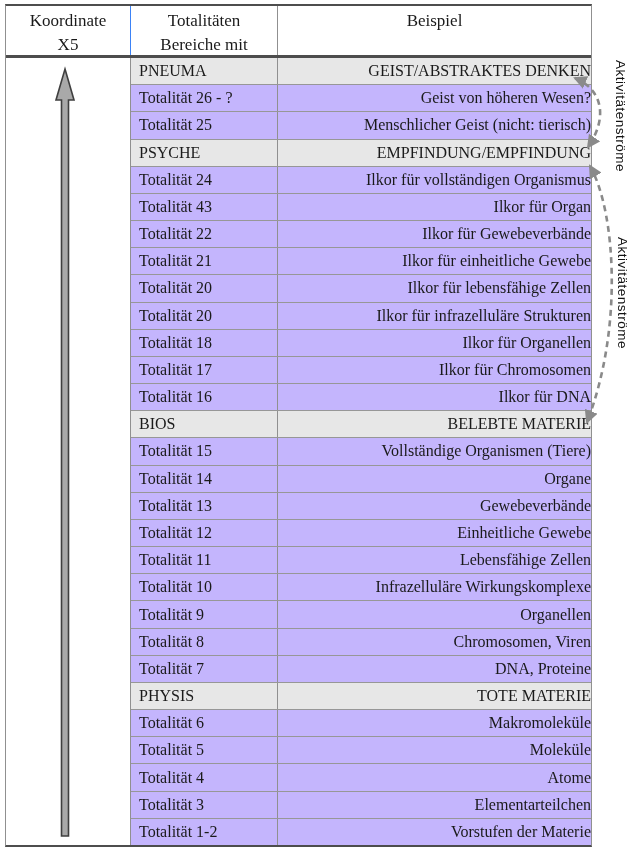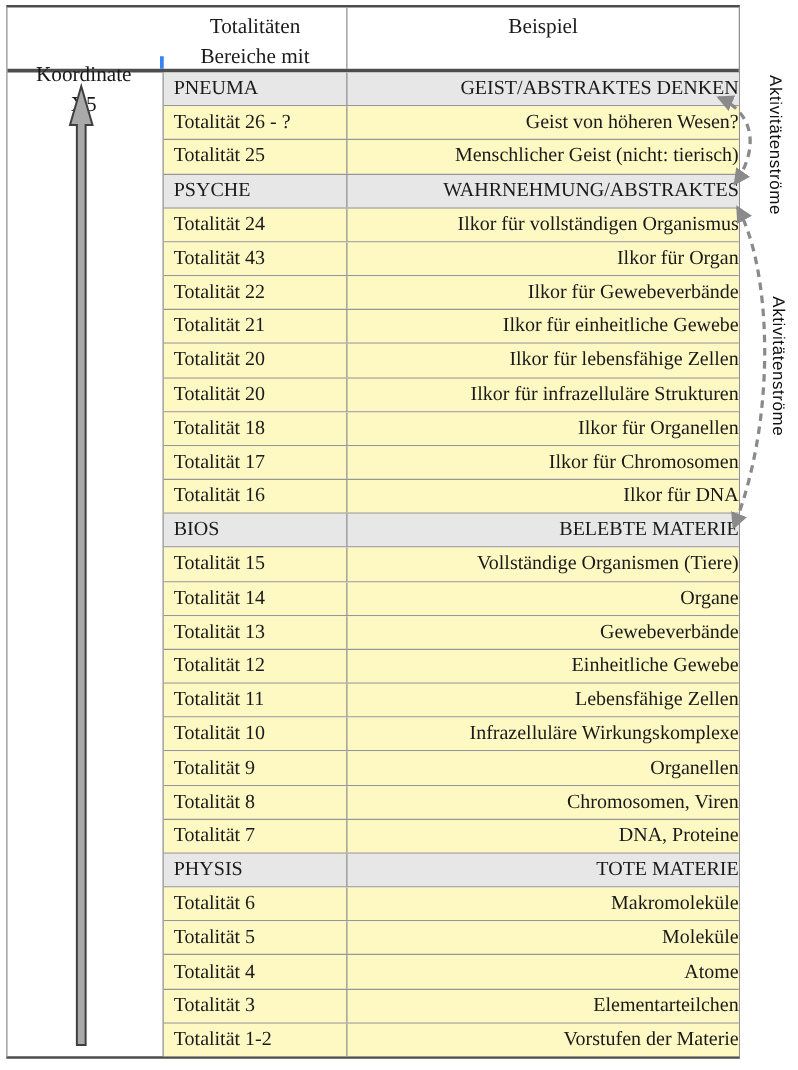--- a/index.html
+++ b/index.html
@@ -20,35 +20,35 @@
   }
 
   .thead {
     height: 52px;
     display: flex;
     border-bottom: 3px solid #4d4d4d;
     font-size: 17px;
     line-height: 24px;
   }
   .th { text-align: center; padding-top: 3px; }
-  .th-col1 { width: 125px; border-right: 3px solid #3b82f6; margin-top: 39px; }
+  .th-col1 { width: 125px; border-right: 1px solid #3b82f6; }
   .th-col2 { width: 147px; border-right: 1px solid #909090; }
   .th-col3 { flex: 1; }
 
   .tbody { flex: 1; display: flex; }
   .coord-col { width: 125px; border-right: 1px solid #909090; position: relative; }
   .rows { flex: 1; display: flex; flex-direction: column; }
 
   .row {
     flex: 1;
     display: flex;
     align-items: center;
     border-bottom: 1px solid #979797;
     font-size: 16px;
-    background: #fef9c3;
+    background: #c4b5fd;
   }
   .row:last-child { border-bottom: none; }
   .row.band { background: #e7e7e7; }
   .cell-bereich {
     width: 147px;
     align-self: stretch;
     display: flex;
     align-items: center;
     border-right: 1px solid #909090;
     padding-left: 8px;
@@ -110,21 +110,21 @@
     <div class="cell-beispiel">Geist von höheren Wesen?</div>
   </div>
 
   <div class="row">
     <div class="cell-bereich">Totalität 25</div>
     <div class="cell-beispiel">Menschlicher Geist (nicht: tierisch)</div>
   </div>
 
   <div class="row band">
     <div class="cell-bereich">PSYCHE</div>
-    <div class="cell-beispiel">WAHRNEHMUNG/ABSTRAKTES</div>
+    <div class="cell-beispiel">EMPFINDUNG/EMPFINDUNG</div>
   </div>
 
   <div class="row">
     <div class="cell-bereich">Totalität 24</div>
     <div class="cell-beispiel">Ilkor für vollständigen Organismus</div>
   </div>
 
   <div class="row">
     <div class="cell-bereich">Totalität 43</div>
     <div class="cell-beispiel">Ilkor für Organ</div>

